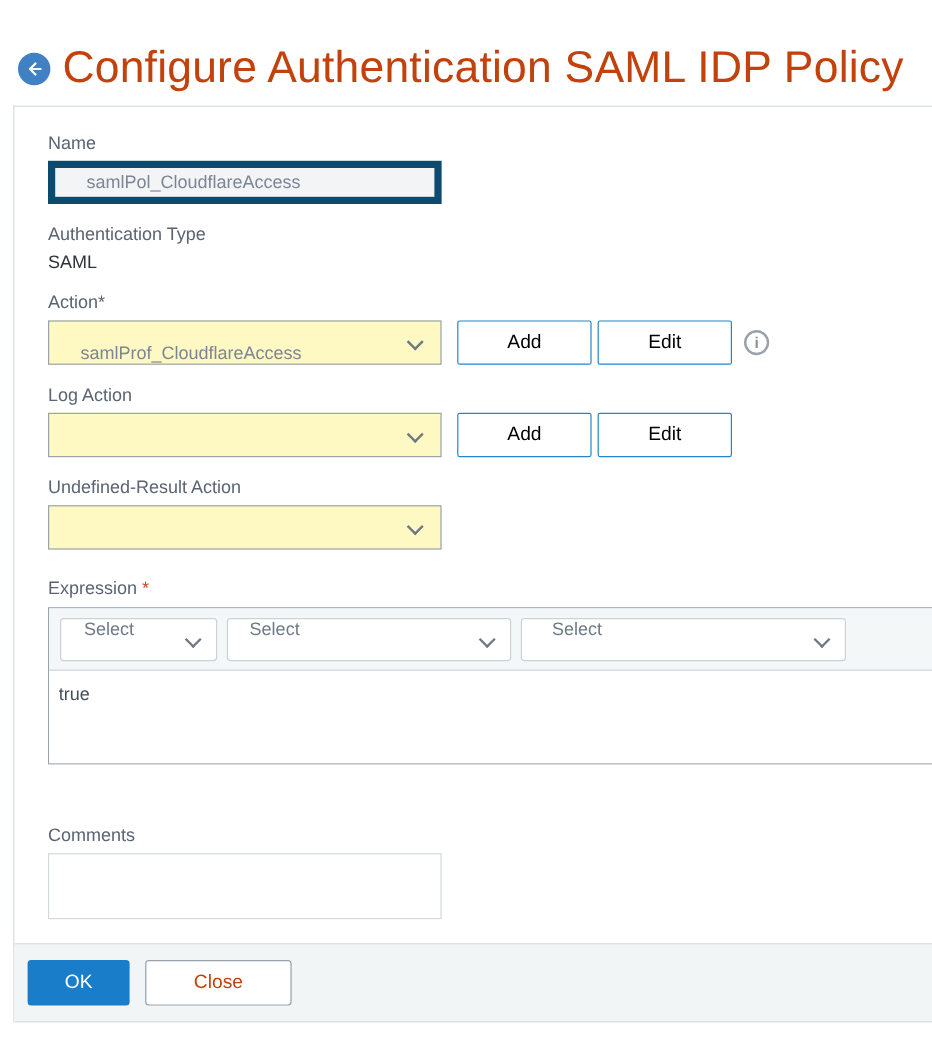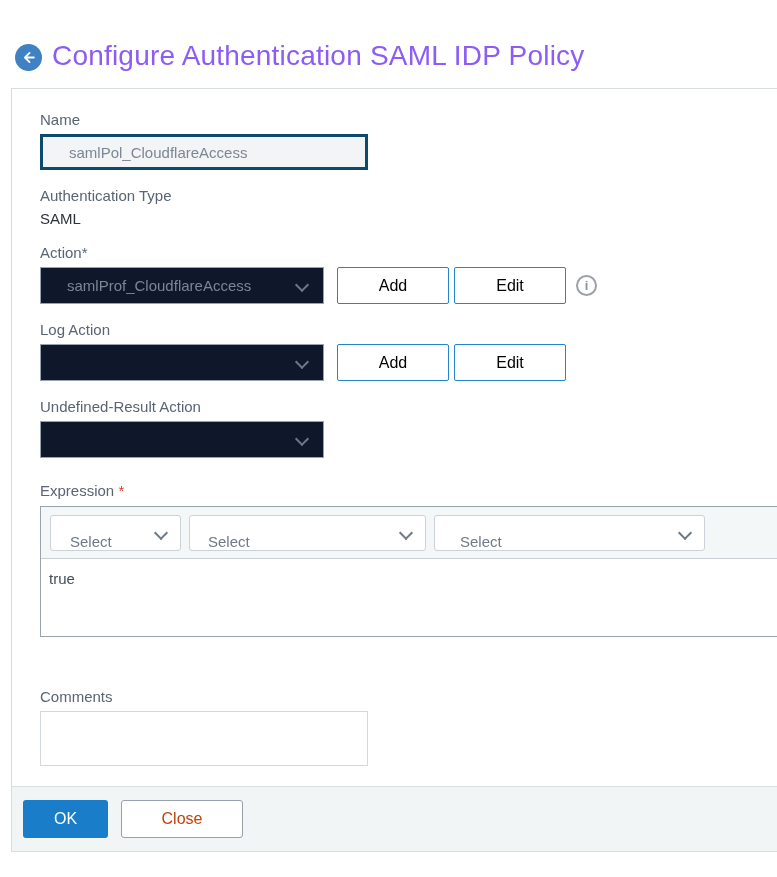--- a/index.html
+++ b/index.html
@@ -21,22 +21,22 @@
   }
   .back-btn{
     width:27px; height:27px; border-radius:50%;
     background:#4081c4;
     display:flex; align-items:center; justify-content:center;
     cursor:pointer; flex:0 0 auto;
   }
   .back-btn svg{ display:block; }
   .page-title{
     margin:0 0 4px 0;
-    font-size:28px; font-weight:400;
-    color:#8b5cf6;
+    font-size:37px; font-weight:400;
+    color:#c2410c;
     letter-spacing:0.2px;
     white-space:nowrap;
   }
 
   
   .panel{
     margin-left:11px;
     border-top:1px solid #d7dce0;
     border-left:1px solid #d7dce0;
     padding:22px 0 0 28px;
@@ -46,38 +46,38 @@
   .field-label{
     font-size:15px; color:#5a6472;
     margin:0 0 6px 0;
     display:block;
   }
   .required{ color:#d0452c; }
 
   .text-input{
     width:328px; height:36px;
     background:#f3f4f6;
-    border:3px solid #0c4a6e;
+    border:6px solid #0c4a6e;
     color:#7c8694; font-size:15px;
     padding-left:26px;
     display:flex; align-items:center;
   }
 
   .bold-value{
     font-size:15px; font-weight:normal; color:#2e333a;
     margin-top:6px;
   }
 
   .row{ display:flex; align-items:flex-start; }
 
   .select{
-    width:284px; height:37px;
-    background:#0f172a;
+    width:328px; height:37px;
+    background:#fef9c3;
     border:1px solid #99a3ad;
-    display:flex; align-items:center;
+    display:flex; align-items:flex-end;
     padding-left:26px; padding-right:36px;
     position:relative;
     color:#7c8694; font-size:15px;
     cursor:pointer;
     overflow:hidden; white-space:nowrap;
   }
   .chevron{
     position:absolute; right:16px; top:12px;
     width:10px; height:10px;
     border-right:2px solid #6e7984;
@@ -119,21 +119,21 @@
     padding:8px 0 8px 9px;
     display:flex; gap:8px;
     height:52px;
   }
   .mini-select{
     position:relative;
     background:#fff;
     border:1px solid #ccd2d8;
     border-radius:3px;
     height:36px;
-    display:flex; align-items:flex-end;
+    display:flex; align-items:flex-start;
     color:#6f7a85; font-size:15px;
     cursor:pointer;
   }
   .mini-select .chevron{ right:14px; top:12px; border-color:#6e7984; }
   .ms1{ width:131px; padding-left:19px; }
   .ms2{ width:237px; padding-left:18px; }
   .ms3{ width:271px; padding-left:25px; }
   .expr-text{
     background:#fff;
     min-height:77px;

